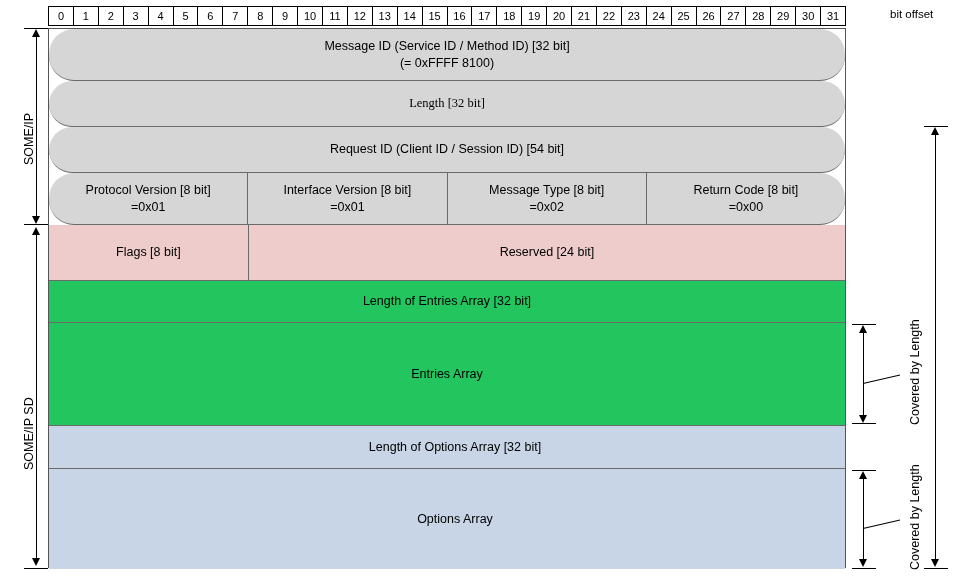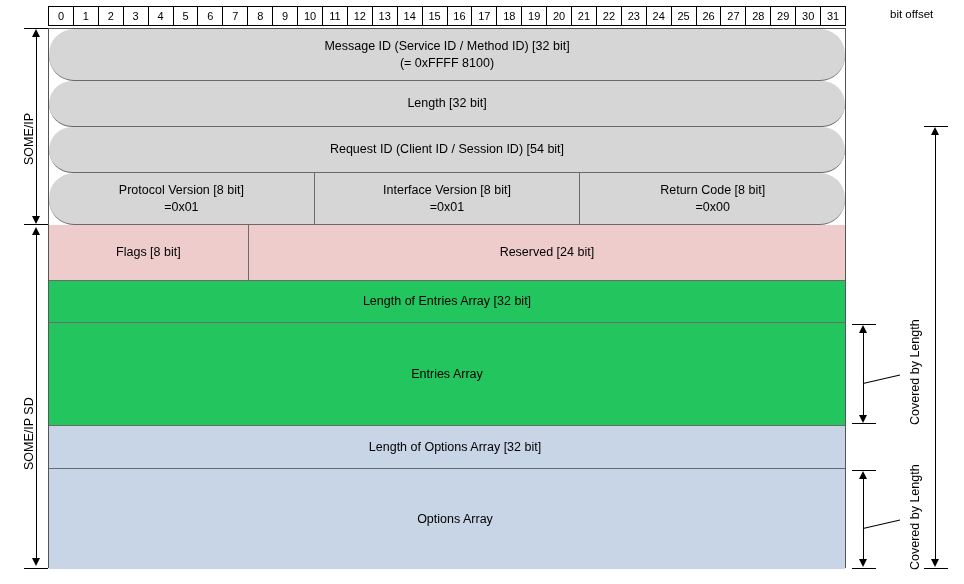--- a/index.html
+++ b/index.html
@@ -85,37 +85,41 @@
   <div id="bitoffset">bit offset</div>
 
   <div id="table">
       <div class="row gray" style="height: 52px;">
         <div class="cell" style="flex: 32 1 0px;">
           <div class="ln">Message ID (Service ID / Method ID) [32 bit]</div>
           <div class="ln sub">(= 0xFFFF 8100)</div>
         </div>
       </div>
       <div class="row gray" style="height: 46px;">
-        <div class="cell" style="flex: 32 1 0px;">
+        <div class="cell" style="flex: 32 1 0px; font-family: Liberation Serif, serif;">
           <div class="ln">Length [32 bit]</div>
         </div>
       </div>
       <div class="row gray" style="height: 46px;">
         <div class="cell" style="flex: 32 1 0px;">
           <div class="ln">Request ID (Client ID / Session ID) [54 bit]</div>
         </div>
       </div>
       <div class="row gray" style="height: 52px;">
         <div class="cell" style="flex: 8 1 0px;">
           <div class="ln">Protocol Version [8 bit]</div>
           <div class="ln sub">=0x01</div>
         </div>
         <div class="cell" style="flex: 8 1 0px;">
           <div class="ln">Interface Version [8 bit]</div>
           <div class="ln sub">=0x01</div>
+        </div>
+        <div class="cell" style="flex: 8 1 0px;">
+          <div class="ln">Message Type [8 bit]</div>
+          <div class="ln sub">=0x02</div>
         </div>
         <div class="cell" style="flex: 8 1 0px;">
           <div class="ln">Return Code [8 bit]</div>
           <div class="ln sub">=0x00</div>
         </div>
       </div>
       <div class="row pink" style="height: 56px;">
         <div class="cell" style="flex: 8 1 0px;">
           <div class="ln">Flags [8 bit]</div>
         </div>

